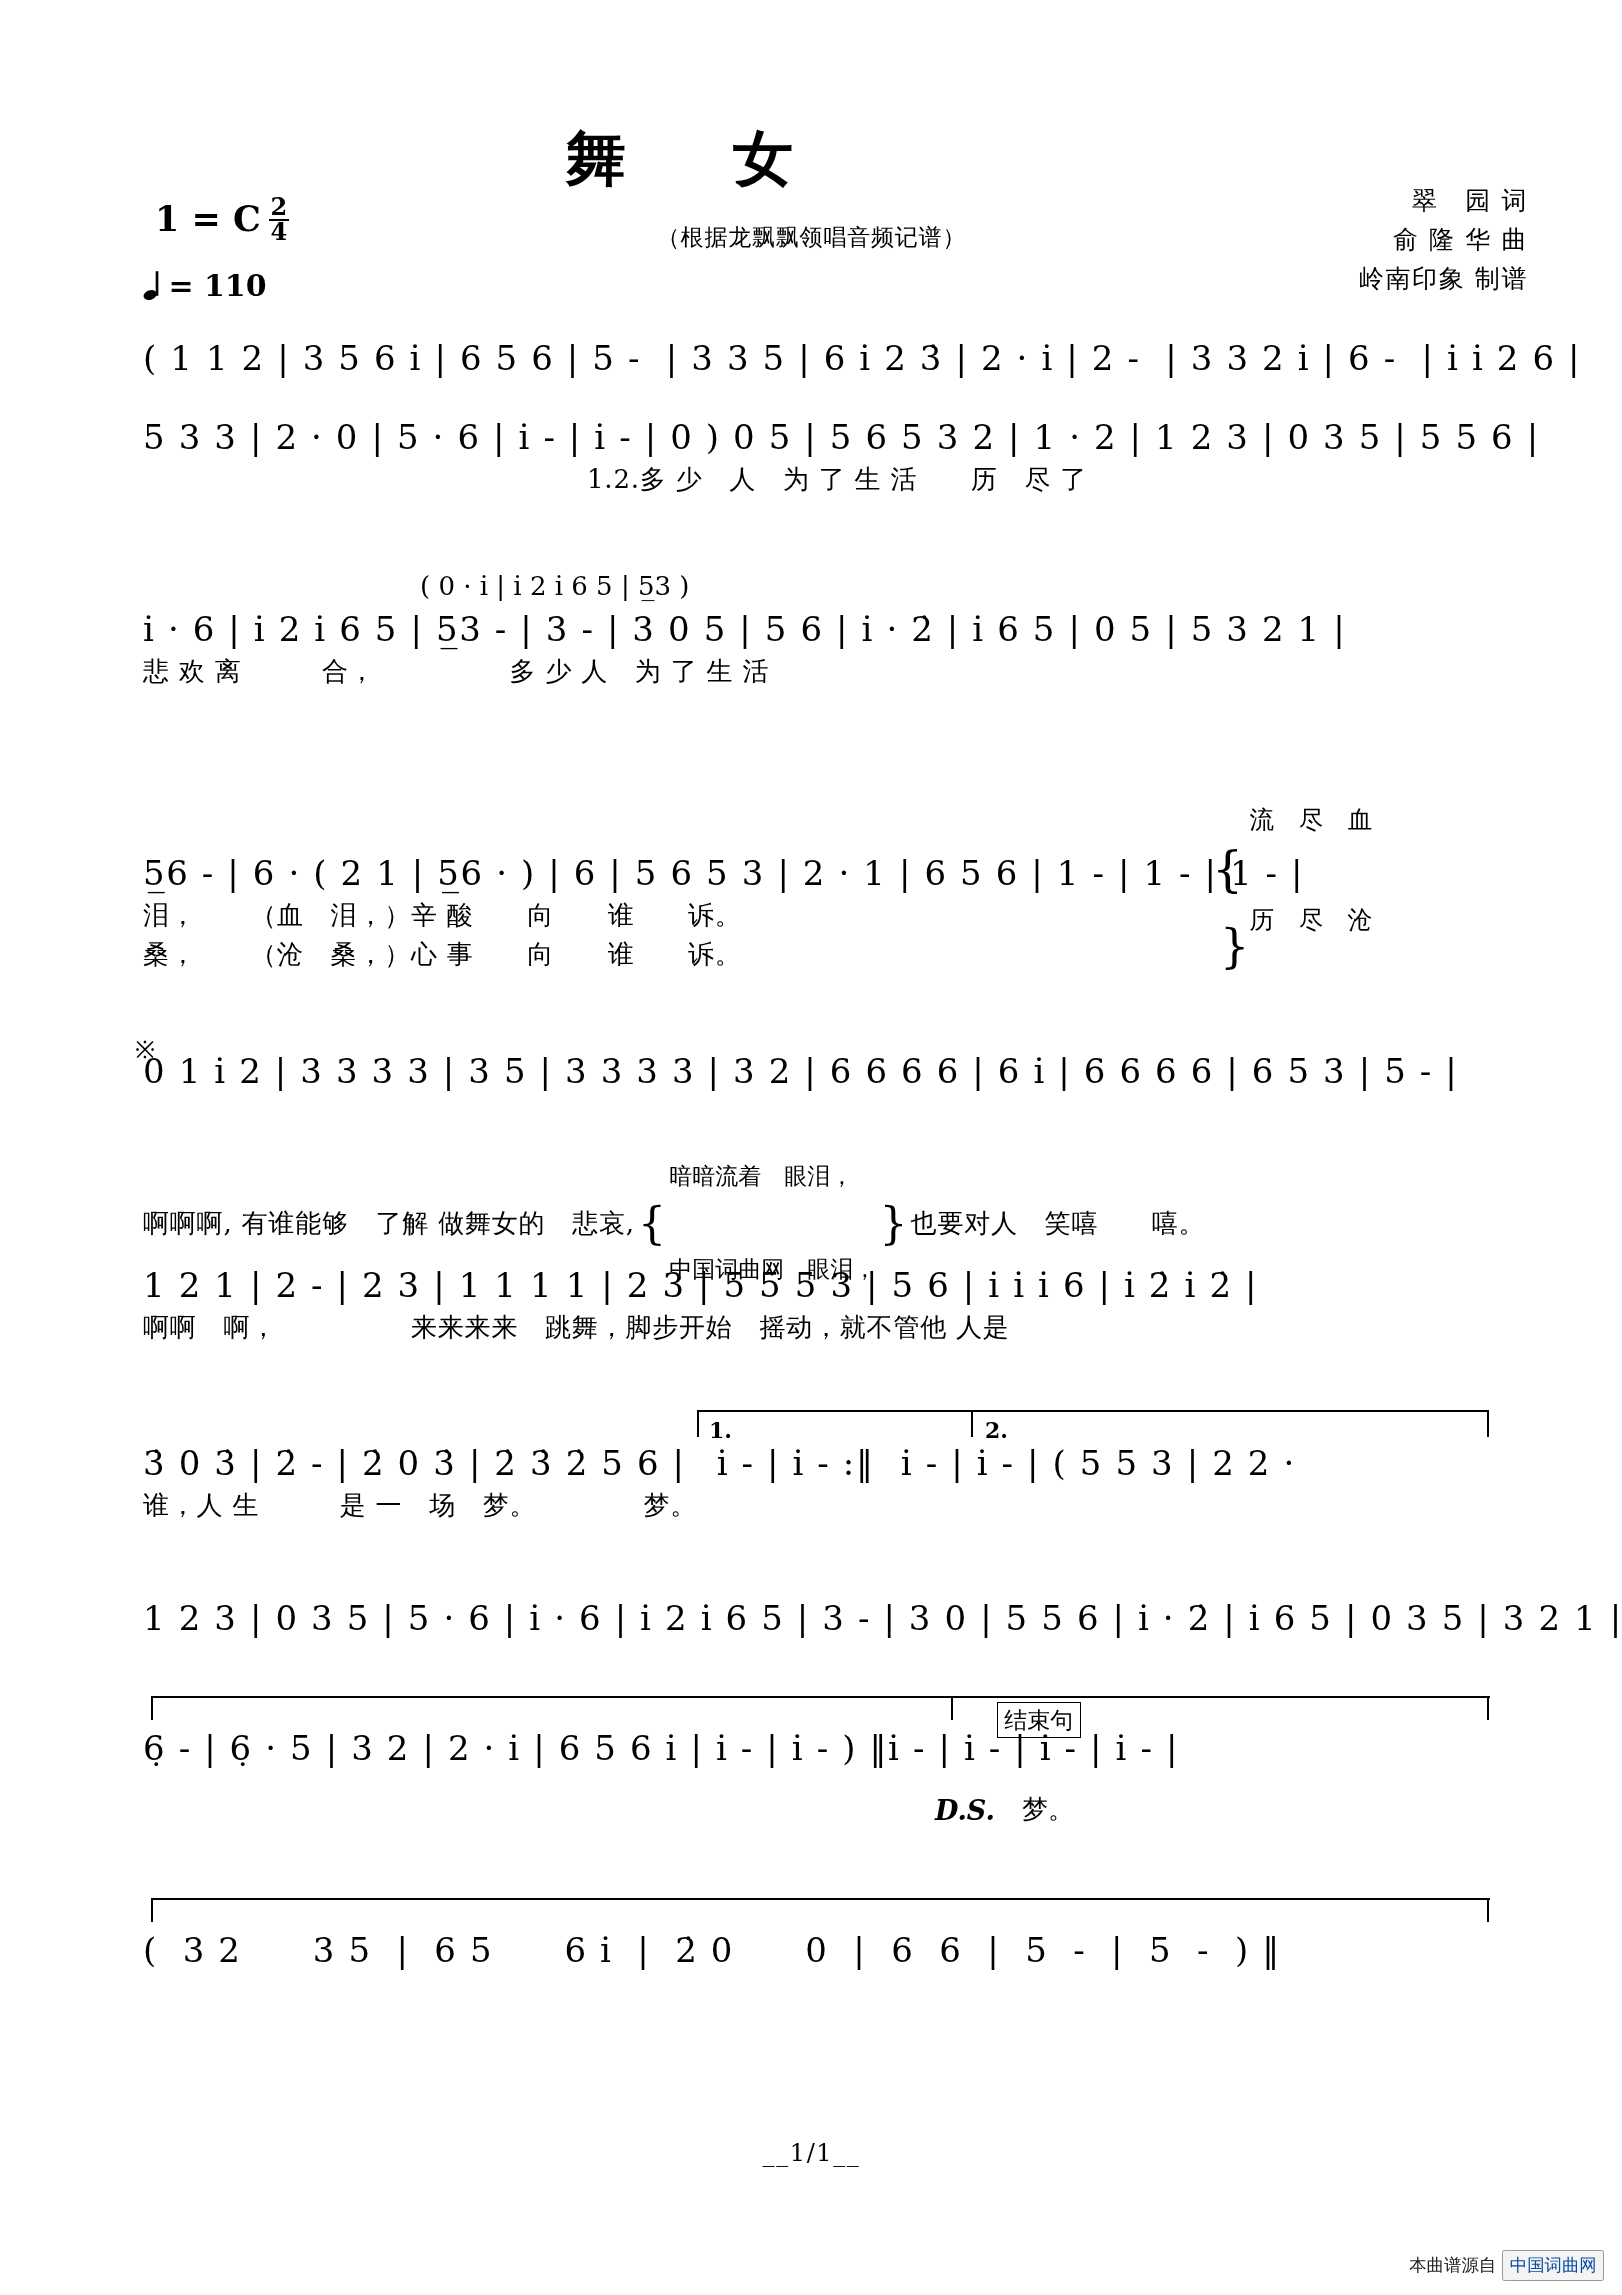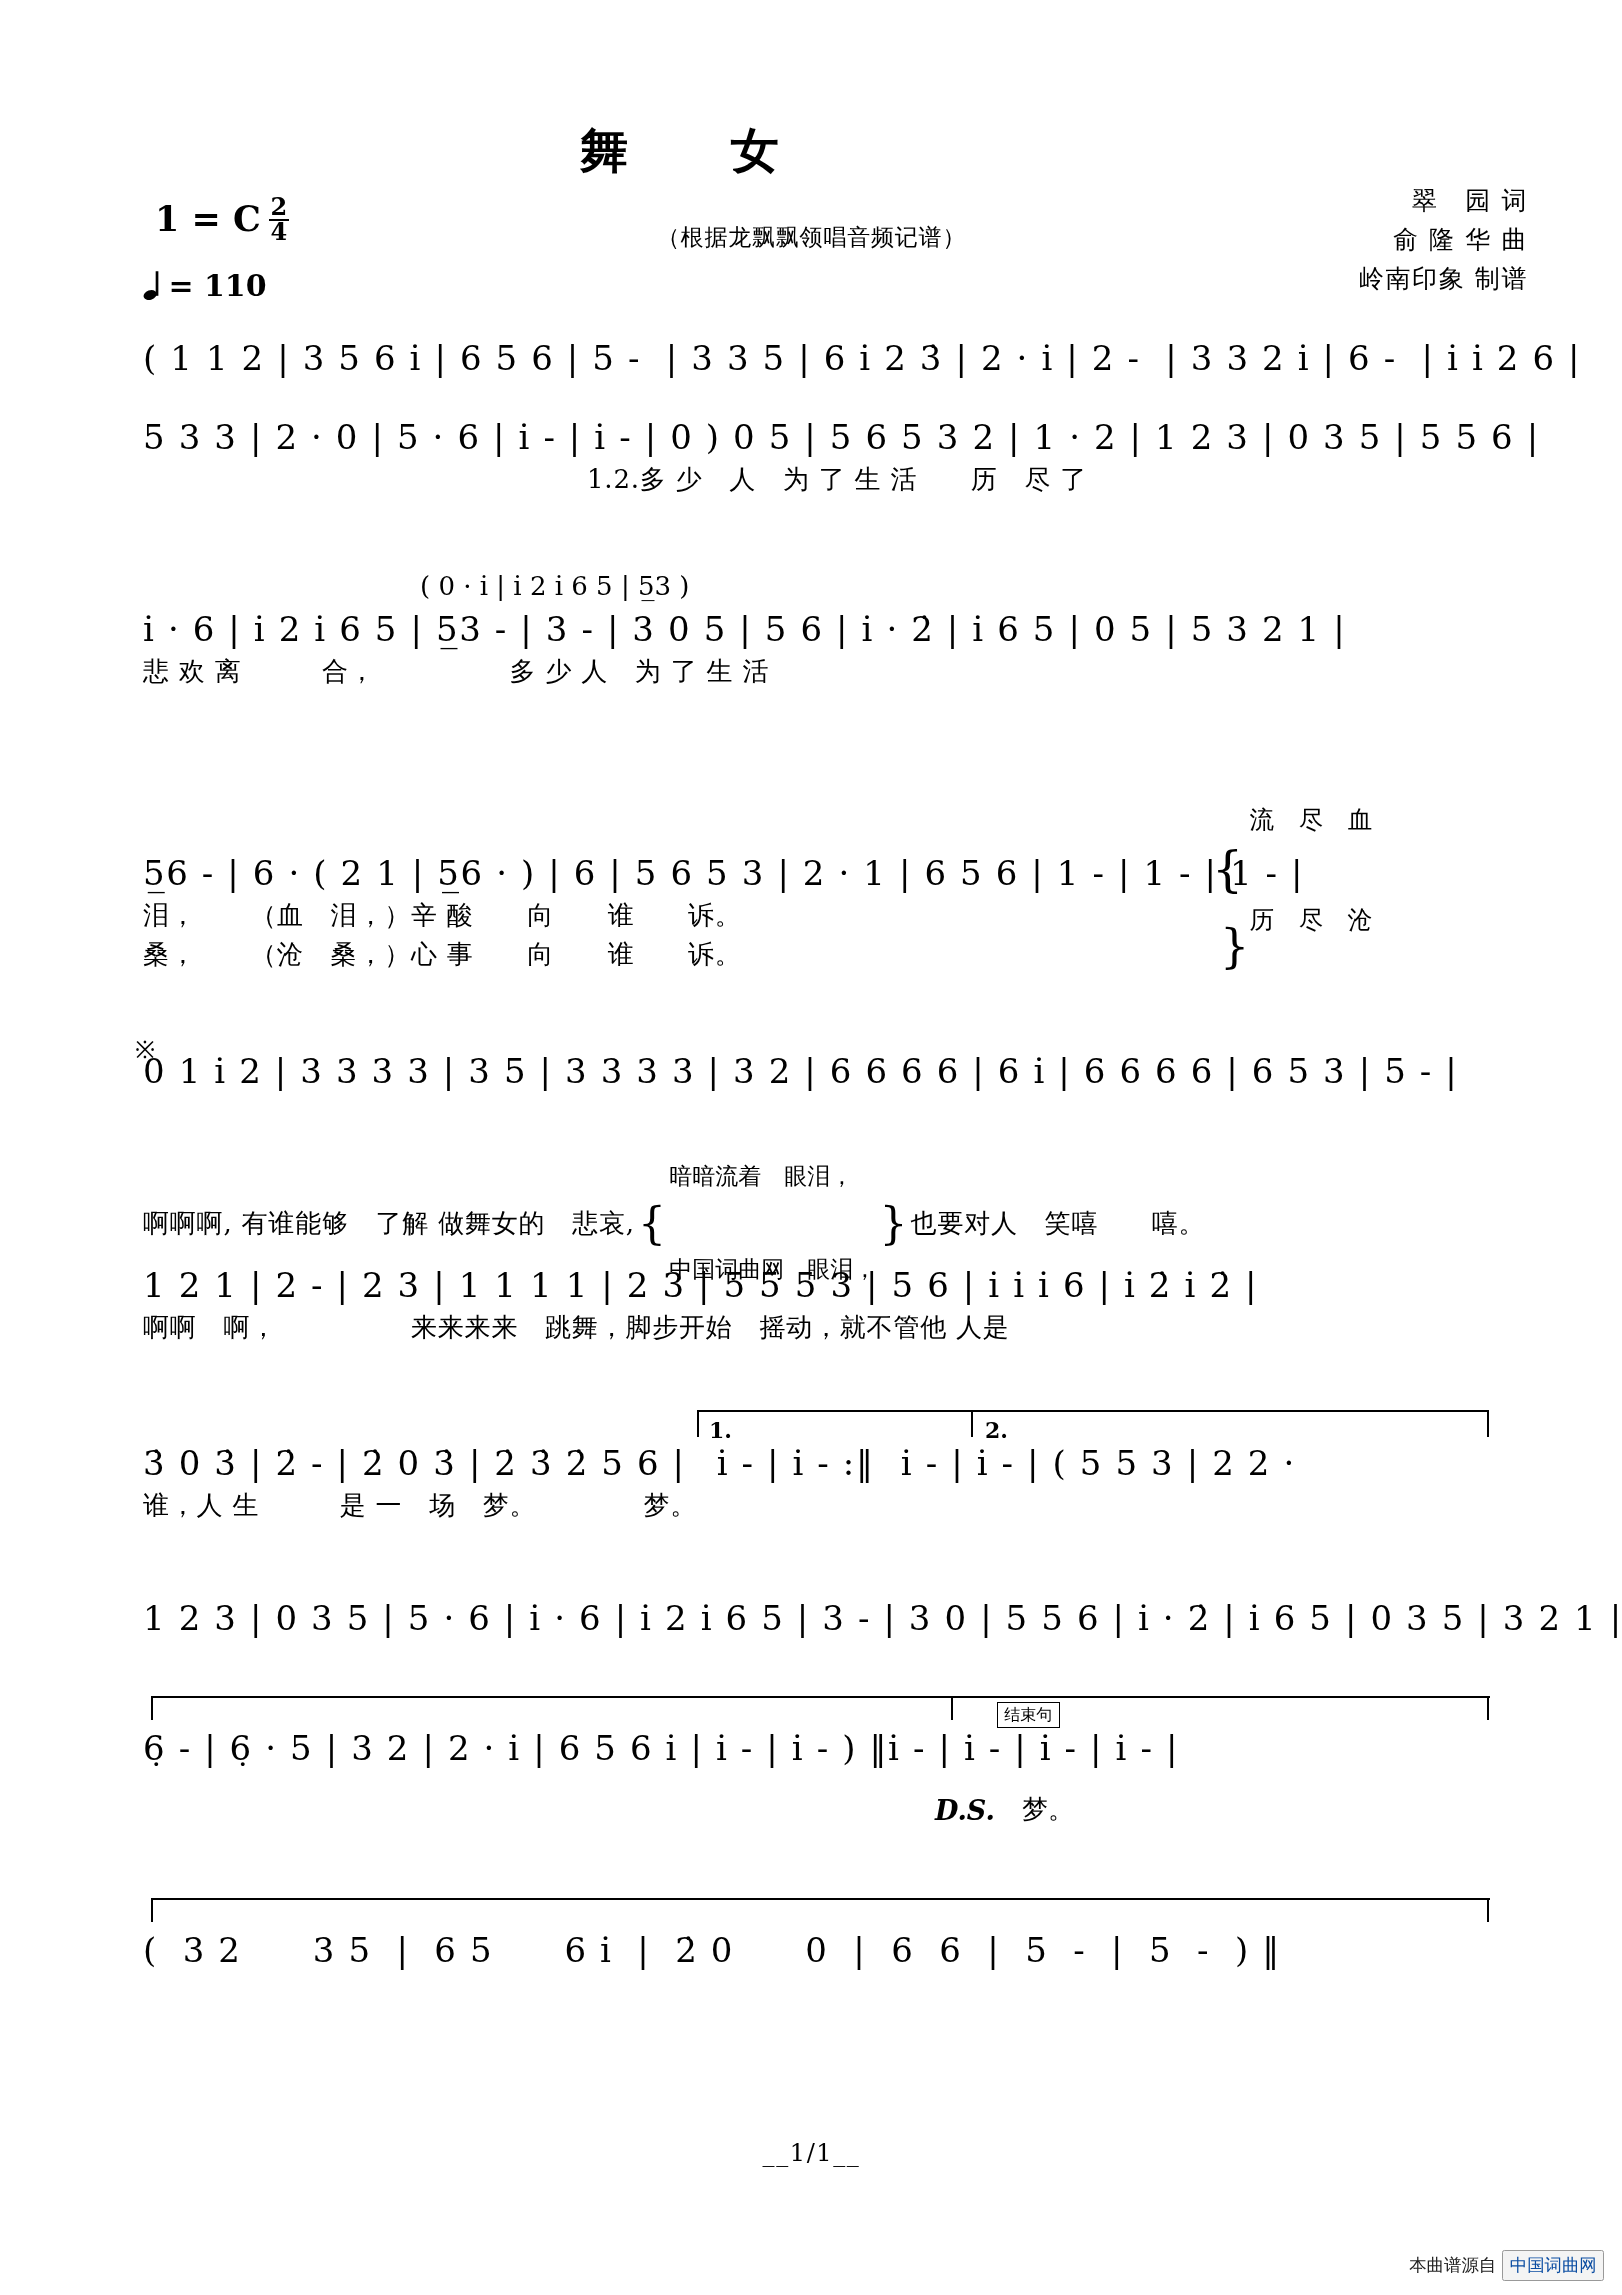--- a/index.html
+++ b/index.html
@@ -21,21 +21,21 @@
     background: #fff;
   }
 
   
   .title {
     position: absolute;
     top: 119px;
     left: 0;
     width: 1402px;
     text-align: center;
-    font-size: 48px;
+    font-size: 60px;
     font-weight: bold;
     letter-spacing: 43px;
     font-family: "DejaVu Serif", "Liberation Serif", serif;
   }
   .subtitle {
     position: absolute;
     top: 222px;
     left: 0;
     width: 1623px;
     text-align: center;
@@ -156,21 +156,21 @@
     font-size: 17.4px;
   }
   .ds-mark {
     position: absolute;
     font-size: 27px;
     font-style: italic;
     font-weight: bold;
   }
   .tag-box {
     position: absolute;
-    font-size: 16px;
+    font-size: 23px;
     border: 1.6px solid #000;
     padding: 1.6px 6.3px;
   }
 </style>
 </head>
 <body>
 
 <div class="sheet">
 
   <div class="title">舞 女</div>

